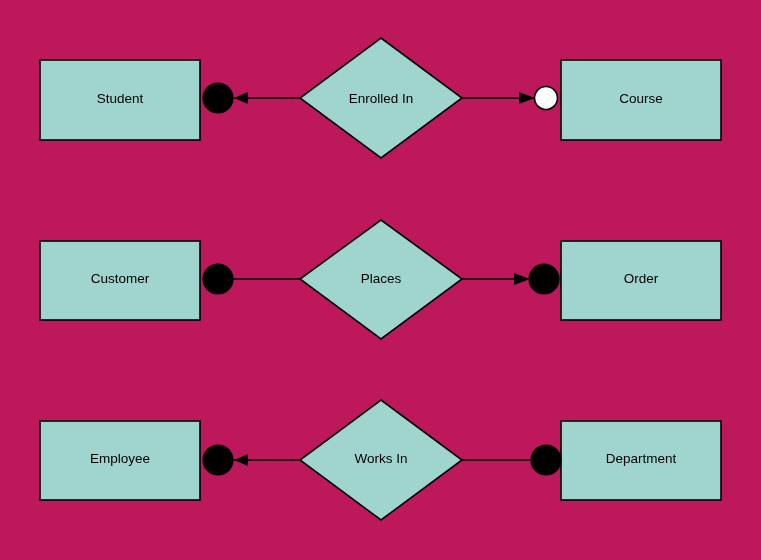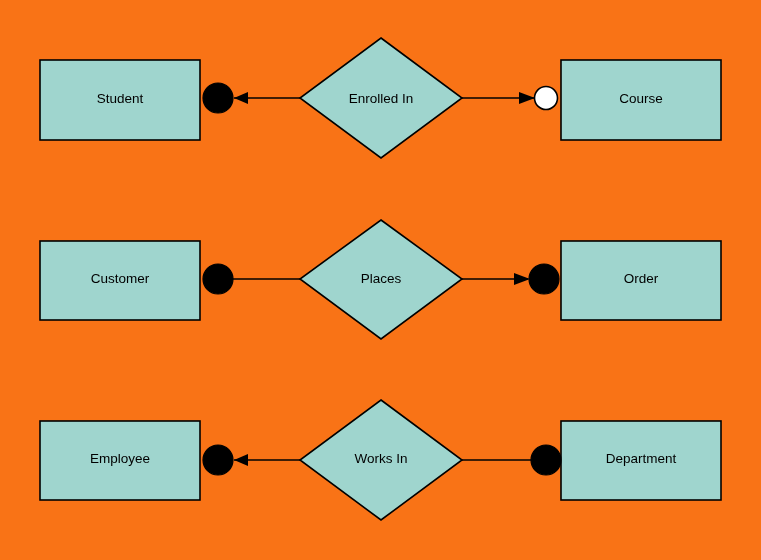--- a/index.html
+++ b/index.html
@@ -11,21 +11,21 @@
   body {
     width: 761px;
     height: 560px;
     font-family: "Liberation Sans", sans-serif;
     overflow: hidden;
   }
   #diagram-canvas {
     position: relative;
     width: 761px;
     height: 560px;
-    background: #f97316;
+    background: #be185d;
   }
   svg.er-svg {
     position: absolute;
     left: 0;
     top: 0;
     width: 761px;
     height: 560px;
     display: block;
   }
   .entity-shape {

